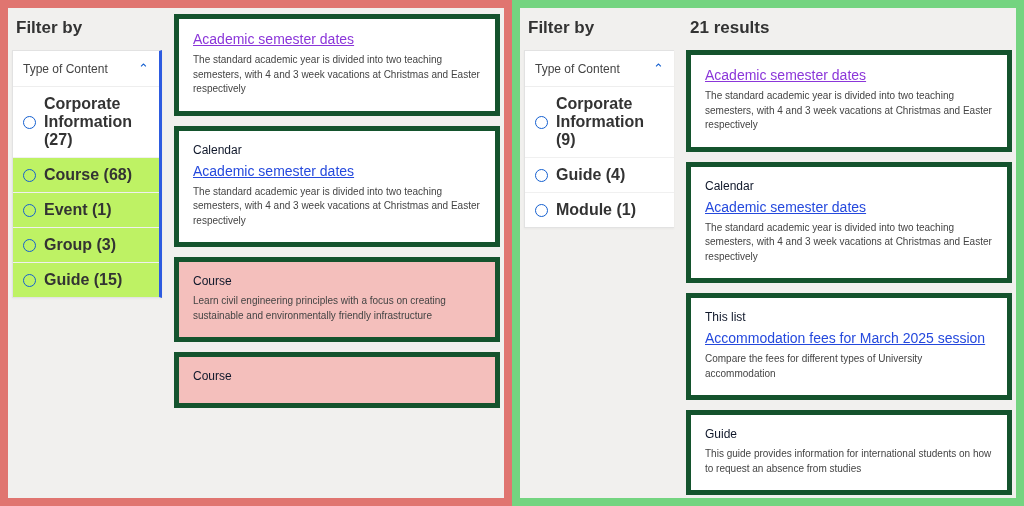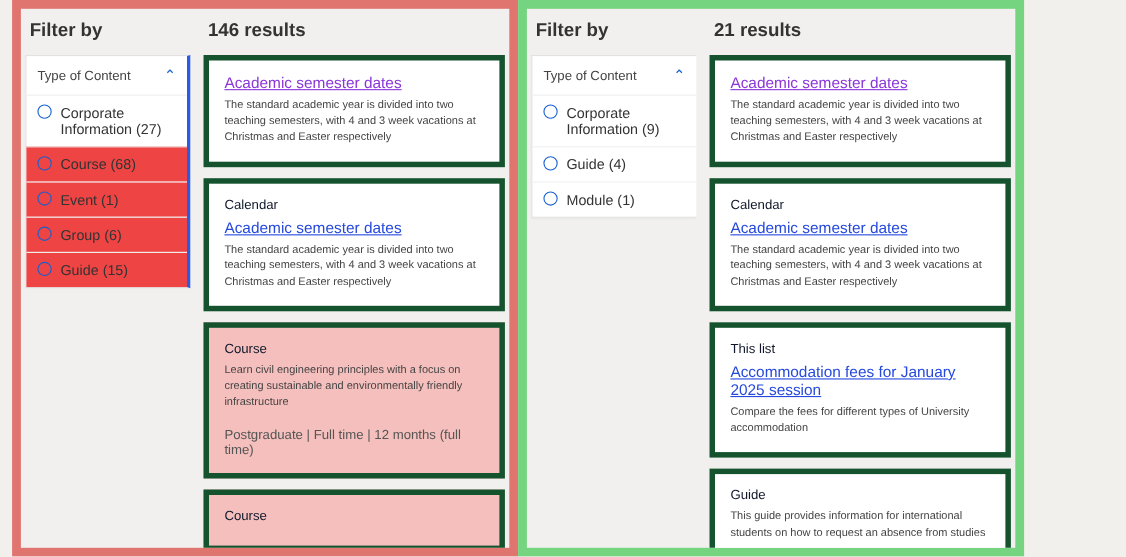--- a/index.html
+++ b/index.html
@@ -4,21 +4,21 @@
 <style>
   * { box-sizing: border-box; }
   html, body { margin:0; padding:0; }
   body {
     font-family: -apple-system, BlinkMacSystemFont, "Segoe UI", Arial, sans-serif;
     background:#f2f0ed;
     font-size:13px;
     color:#333;
     width:1024px;
   }
-  .stage { display:flex; width:920px; height:506px;margin-left:11px; }
+  .stage { display:flex; width:1024px; height:506px; }
   .panel {
     flex:1 1 50%;
     padding:8px 8px 8px 8px;
     overflow:hidden;
     position:relative;
   }
   .panel.red { background:#e07570; }
   .panel.green { background:#74d480; }
 
   .inner {
@@ -51,33 +51,34 @@
     justify-content:space-between;
     padding:10px 10px;
     font-size:12px;
     color:#444;
     border-bottom:1px solid #eee;
   }
   .facet-header .chev { color:#1560d0; font-size:13px; }
   .facet-list { }
   .facet-item {
     display:flex;
-    align-items:flex-start;
+    align-items:center;
     padding:8px 10px;
-    font-size:13px;
+    font-size:16px;
     border-top:1px solid #f0f0f0;
     position:relative;
     cursor:pointer;
+    font-weight:bold;
   }
   .facet-item.first { border-top:none; }
   .facet-item .radio {
     width:13px; height:13px; border:1.5px solid #1560d0; border-radius:50%;
     margin-right:8px; flex-shrink:0;
   }
-  .facet-item.highlighted { background:#ef4444; }
+  .facet-item.highlighted { background:#bef264; }
   .facet-card.with-accent { border-right:3px solid #2d5be0; }
 
   .result-card {
     background:#fff;
     border:5px solid #14532d;
     padding:12px 14px 14px 14px;
     margin-bottom:10px;
   }
   .result-card.diff { background:#f4bfbc; }
   .result-card .tag {
@@ -129,36 +130,35 @@
                 <div class="facet-item highlighted">
                   <span class="radio"></span>
                   <span>Course (68)</span>
                 </div>
                 <div class="facet-item highlighted">
                   <span class="radio"></span>
                   <span>Event (1)</span>
                 </div>
                 <div class="facet-item highlighted">
                   <span class="radio"></span>
-                  <span>Group (6)</span>
+                  <span>Group (3)</span>
                 </div>
                 <div class="facet-item highlighted">
                   <span class="radio"></span>
                   <span>Guide (15)</span>
                 </div>
               </div>
           </div>
         </div>
 
         <div class="resultscol">
-          <h3 class="section-title results">146 results</h3>
           <div>
               <div class="result-card"><a class="title visited" href="#">Academic semester dates</a><div class="desc">The standard academic year is divided into two teaching semesters, with 4 and 3 week vacations at Christmas and Easter respectively</div></div>
               <div class="result-card"><div class="tag">Calendar</div><a class="title" href="#">Academic semester dates</a><div class="desc">The standard academic year is divided into two teaching semesters, with 4 and 3 week vacations at Christmas and Easter respectively</div></div>
-              <div class="result-card diff"><div class="tag">Course</div><div class="desc">Learn civil engineering principles with a focus on creating sustainable and environmentally friendly infrastructure</div><div class="meta">Postgraduate  |  Full time  |  12 months (full time)</div></div>
+              <div class="result-card diff"><div class="tag">Course</div><div class="desc">Learn civil engineering principles with a focus on creating sustainable and environmentally friendly infrastructure</div></div>
               <div class="result-card diff">
                 <div class="tag">Course</div>
               </div>
             </div>
         </div>
 
       </div>
     </div>
   </div>
 
@@ -188,21 +188,21 @@
                 </div>
               </div>
           </div>
         </div>
 
         <div class="resultscol">
           <h3 class="section-title results">21 results</h3>
           <div>
               <div class="result-card"><a class="title visited" href="#">Academic semester dates</a><div class="desc">The standard academic year is divided into two teaching semesters, with 4 and 3 week vacations at Christmas and Easter respectively</div></div>
               <div class="result-card"><div class="tag">Calendar</div><a class="title" href="#">Academic semester dates</a><div class="desc">The standard academic year is divided into two teaching semesters, with 4 and 3 week vacations at Christmas and Easter respectively</div></div>
-              <div class="result-card"><div class="tag">This list</div><a class="title" href="#">Accommodation fees for January 2025 session</a><div class="desc">Compare the fees for different types of University accommodation</div></div>
+              <div class="result-card"><div class="tag">This list</div><a class="title" href="#">Accommodation fees for March 2025 session</a><div class="desc">Compare the fees for different types of University accommodation</div></div>
               <div class="result-card"><div class="tag">Guide</div><div class="desc">This guide provides information for international students on how to request an absence from studies</div></div>
             </div>
         </div>
 
       </div>
     </div>
   </div>
 
 </div>
 

